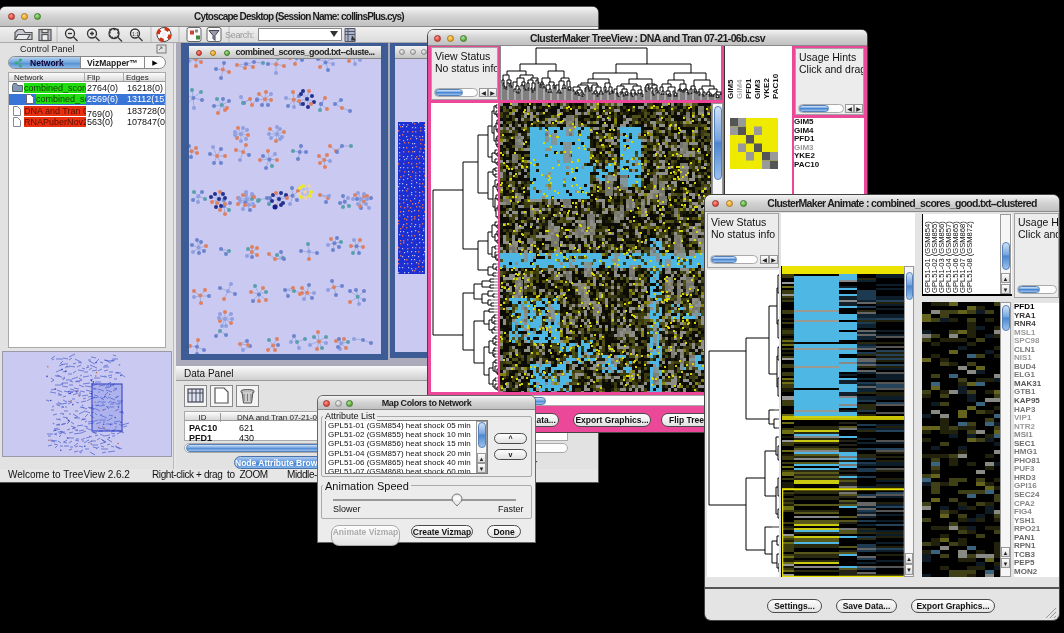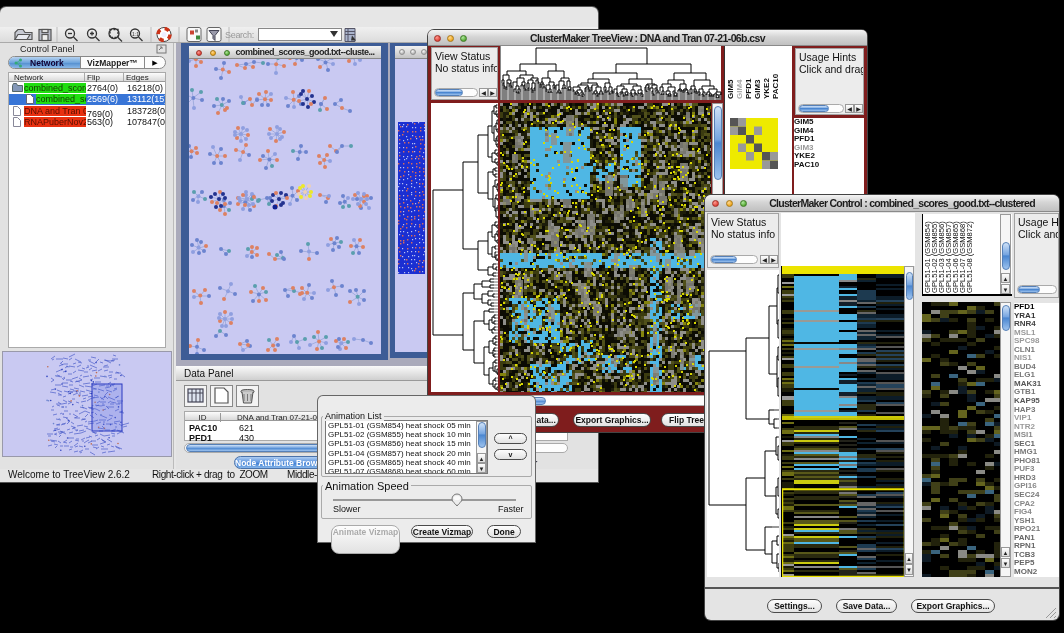--- a/index.html
+++ b/index.html
@@ -16,20 +16,21 @@
 .vs{font-size:10.5px;color:#111;line-height:12px;padding:2px 0 0 3px;white-space:nowrap;overflow:hidden}
 .aquatrack{position:absolute;background:#fdfdfd;border:1px solid #aaa;border-radius:7px}
 .aquathumb{position:absolute;border-radius:6px;background:linear-gradient(#cfe2f8,#76a5e0 45%,#4a86d0 50%,#9cc2ee);border:0.5px solid #5580b8}
 .capsule{position:absolute;background:linear-gradient(#fdfdfd,#e2e2e2);border:1.6px solid #4a4a4a;border-radius:8px;
  font-size:8.5px;font-weight:bold;color:#111;text-align:center;white-space:nowrap;overflow:hidden}
 .scroll-v{position:absolute;background:#f6f6f6;border:1px solid #999}
 .arrbtn{position:absolute;background:linear-gradient(#fefefe,#dcdcdc);border:1px solid #999;
  font-size:6px;text-align:center;color:#222}
 </style></head><body>
 <div class="abs" style="left:0;top:7px;width:598px;height:475px;background:#e6e6e6;border-radius:6px 6px 0 0;box-shadow:0 0 0 1px #555">
+    <div class="titlebar abs" style="left:0;top:0;width:598px;height:20px;font-size:10px;letter-spacing:-0.8px;line-height:20px"><span>Cytoscape Desktop (Session Name: collinsPlus.cys)</span><div class="light lr" style="left:8px;top:6px"></div><div class="light lo" style="left:21px;top:6px"></div><div class="light lg" style="left:34px;top:6px"></div></div>
     <div class="abs" style="left:0;top:20px;width:598px;height:16px;background:linear-gradient(#f0f0f0,#dcdcdc);border-bottom:1px solid #aaa;overflow:hidden">
       <svg class="abs" style="left:0;top:0" width="598" height="16" viewBox="0 3.5 598 16">
 <g stroke="#555" fill="none" stroke-width="1.2">
 <path d="M15 16v-7l3-3h5l2 3h7v7z" fill="#c8cbd4"></path>
           <path d="M15 16l3-5h12l-3 5z" fill="#e8eaf0"></path>
 <rect x="39" y="6" width="12" height="11" fill="#b8bcc8"></rect>
           <rect x="42" y="11" width="6" height="6" fill="#eee"></rect>
           <rect x="42" y="6" width="6" height="3" fill="#eee"></rect>
 </g>
 <g stroke="#333" fill="none" stroke-width="1.3">
@@ -628,21 +629,21 @@
           <circle cx="101.9" cy="24.4" r="0.8" fill="#6c84cf"></circle>
           <rect x="89" y="32" width="30" height="47" fill="#5a6ee0" fill-opacity="0.25" stroke="#2838c0" stroke-width="1"></rect>
         </svg></div>
     </div>
     <div class="abs" style="left:0;top:462px;width:598px;height:13px;font-size:10px;color:#111">
       <span style="position:absolute;left:8px">Welcome to TreeView 2.6.2</span>
       <span style="position:absolute;left:152px;letter-spacing:-0.4px">Right-click + drag&nbsp; to&nbsp; ZOOM</span>
       <span style="position:absolute;left:287px;white-space:nowrap;letter-spacing:-0.4px">Middle-click + drag to PAN</span>
     </div>
   </div>
-<div class="abs" style="left:428px;top:30px;width:439px;height:402px;background:#7f1d1d;border-radius:6px 6px 0 0;box-shadow:0 0 0 1px #444">
+<div class="abs" style="left:428px;top:30px;width:439px;height:402px;background:#ec4899;border-radius:6px 6px 0 0;box-shadow:0 0 0 1px #444">
     <div class="titlebar abs" style="left:0;top:0;width:439px;height:16px;font-size:10.5px;letter-spacing:-0.6px;line-height:16px">ClusterMaker TreeView : DNA and Tran 07-21-06b.csv<div class="light lr" style="left:6px;top:4.5px"></div><div class="light lo" style="left:19px;top:4.5px"></div><div class="light lg" style="left:32px;top:4.5px"></div></div>
     <div class="panelbox abs vs" style="left:3px;top:17px;width:67px;height:53px">View Status<br>No status info f<div class="aquatrack" style="left:2px;top:40px;width:44px;height:9px"></div><div class="aquathumb" style="left:3px;top:41px;width:28px;height:7px"></div><div class="arrbtn" style="left:47px;top:40px;width:9px;height:9px;line-height:9px">◀</div><div class="arrbtn" style="left:56px;top:40px;width:9px;height:9px;line-height:9px">▶</div></div>
     <div class="abs" style="left:72px;top:16px;width:221px;height:54px;background:#fff;border-left:1px solid #888"><svg width="221" height="54">
         <path stroke="#555" fill="none" stroke-width="1" d="M1 37V54M2 40V54M3 43V54M4 43V54M5 44V54M6 44V54M8 41V54M9 40V54M10 42V54M11 42V54M12 40V54M13 46V54M15 47V54M16 47V54M17 48V54M18 48V54M19 46V54M20 41V54M22 41V54M23 43V54M24 45V54M25 45V54M26 42V54M27 45V54M28 45V54M30 44V54M31 47V54M32 47V54M33 45V54M34 45V54M35 36V54M37 38V54M38 38V54M39 42V54M40 42V54M41 41V54M42 43V54M44 43V54M45 46V54M46 46V54M47 47V54M48 47V54M49 47V54M51 47V54M52 41V54M53 43V54M54 43V54M55 44V54M56 48V54M58 48V54M59 48V54M60 48V54M61 43V54M62 43V54M63 43V54M65 43V54M66 41V54M67 45V54M68 45V54M69 45V54M70 45V54M72 46V54M73 46V54M74 49V54M75 49V54M76 49V54M77 50V54M79 50V54M80 48V54M81 51V54M82 51V54M83 50V54M84 46V54M85 46V54M87 44V54M88 46V54M89 46V54M90 45V54M91 45V54M92 49V54M94 49V54M95 49V54M96 51V54M97 51V54M98 49V54M99 49V54M101 49V54M102 49V54M103 44V54M104 47V54M105 47V54M106 47V54M108 49V54M109 49V54M110 46V54M111 48V54M112 48V54M113 47V54M115 48V54M116 50V54M117 51V54M118 51V54M119 47V54M120 49V54M122 51V54M123 51V54M124 50V54M125 50V54M126 50V54M127 50V54M129 48V54M130 50V54M131 51V54M132 51V54M133 48V54M134 50V54M136 50V54M137 48V54M138 48V54M139 48V54M140 50V54M141 51V54M142 51V54M144 45V54M145 46V54M146 46V54M147 44V54M148 44V54M149 45V54M151 48V54M152 50V54M153 50V54M154 44V54M155 46V54M156 48V54M158 48V54M159 45V54M160 49V54M161 49V54M162 49V54M163 49V54M165 49V54M166 49V54M167 51V54M168 51V54M169 51V54M170 51V54M172 47V54M173 51V54M174 51V54M175 51V54M176 51V54M177 46V54M179 46V54M180 46V54M181 46V54M182 47V54M183 47V54M184 46V54M186 47V54M187 49V54M188 49V54M189 47V54M190 48V54M191 48V54M193 47V54M194 47V54M195 48V54M196 48V54M197 48V54M198 50V54M199 50V54M201 49V54M202 51V54M203 51V54M204 48V54M205 49V54M206 49V54M208 51V54M209 51V54M210 51V54M211 51V54M212 51V54M213 51V54M215 52V54M216 52V54M217 52V54M218 52V54M219 49V54M220 49V54"></path>
         <path stroke="#000" fill="none" stroke-width="1" d="M3 40H4M3 40V43M4 40V43M2 37H3M2 37V40M3 37V40M1 34H3M1 34V37M3 34V37M5 41H6M5 41V44M6 41V44M6 37H8M6 37V41M8 37V41M10 40H11M10 40V42M11 40V42M9 37H10M9 37V40M10 37V40M6 34H10M6 34V37M10 34V37M2 29H8M2 29V34M8 29V34M15 46H16M15 46V47M16 46V47M13 43H15M13 43V46M15 43V46M17 46H18M17 46V48M18 46V48M17 43H19M17 43V46M19 43V46M15 40H18M15 40V43M18 40V43M12 36H16M12 36V40M16 36V40M20 39H22M20 39V41M22 39V41M24 43H25M24 43V45M25 43V45M23 39H24M23 39V43M24 39V43M21 36H24M21 36V39M24 36V39M16 32H23M16 32V36M23 32V36M27 42H28M27 42V45M28 42V45M26 37H28M26 37V42M28 37V42M31 44H32M31 44V47M32 44V47M30 42H31M30 42V44M31 42V44M33 42H34M33 42V45M34 42V45M31 37H34M31 37V42M34 37V42M27 34H32M27 34V37M32 34V37M37 36H38M37 36V38M38 36V38M35 34H37M35 34V36M37 34V36M30 32H37M30 32V34M37 32V34M19 29H32M19 29V32M32 29V32M6 25H25M6 25V29M25 25V29M39 38H40M39 38V42M40 38V42M42 41H44M42 41V43M44 41V43M41 38H43M41 38V41M43 38V41M40 36H42M40 36V38M42 36V38M45 43H46M45 43V46M46 43V46M47 46H48M47 46V47M48 46V47M49 46H51M49 46V47M51 46V47M48 43H50M48 43V46M50 43V46M45 39H49M45 39V43M49 39V43M53 41H54M53 41V43M54 41V43M52 39H54M52 39V41M54 39V41M48 36H53M48 36V39M53 36V39M41 32H49M41 32V36M49 32V36M56 46H58M56 46V48M58 46V48M59 46H60M59 46V48M60 46V48M57 44H59M57 44V46M59 44V46M55 39H58M55 39V44M58 39V44M61 42H62M61 42V43M62 42V43M63 42H65M63 42V43M65 42V43M62 39H64M62 39V42M64 39V42M58 35H63M58 35V39M63 35V39M67 43H68M67 43V45M68 43V45M69 43H70M69 43V45M70 43V45M67 41H70M67 41V43M70 41V43M66 35H69M66 35V41M69 35V41M60 32H68M60 32V35M68 32V35M47 25H63M47 25V32M63 25V32M19 18H55M19 18V25M55 18V25M72 44H73M72 44V46M73 44V46M74 47H75M74 47V49M75 47V49M77 49H79M77 49V50M79 49V50M76 47H78M76 47V49M78 47V49M74 46H77M74 46V47M77 46V47M81 50H82M81 50V51M82 50V51M81 48H83M81 48V50M83 48V50M80 46H82M80 46V48M82 46V48M76 44H81M76 44V46M81 44V46M72 41H79M72 41V44M79 41V44M84 42H85M84 42V46M85 42V46M88 44H89M88 44V46M89 44V46M87 42H88M87 42V44M88 42V44M85 41H88M85 41V42M88 41V42M77 39H87M77 39V41M87 39V41M90 41H91M90 41V45M91 41V45M92 47H94M92 47V49M94 47V49M96 49H97M96 49V51M97 49V51M95 47H97M95 47V49M97 47V49M93 45H96M93 45V47M96 45V47M98 47H99M98 47V49M99 47V49M101 47H102M101 47V49M102 47V49M99 45H101M99 45V47M101 45V47M95 41H100M95 41V45M100 41V45M91 39H97M91 39V41M97 39V41M80 37H96M80 37V39M96 37V39M104 44H105M104 44V47M105 44V47M103 41H105M103 41V44M105 41V44M108 47H109M108 47V49M109 47V49M106 45H108M106 45V47M108 45V47M111 46H112M111 46V48M112 46V48M110 45H112M110 45V46M112 45V46M108 41H111M108 41V45M111 41V45M104 37H109M104 37V41M109 37V41M87 33H108M87 33V37M108 33V37M117 50H118M117 50V51M118 50V51M116 48H117M116 48V50M117 48V50M115 47H117M115 47V48M117 47V48M113 43H116M113 43V47M116 43V47M122 49H123M122 49V51M123 49V51M120 47H122M120 47V49M122 47V49M119 46H122M119 46V47M122 46V47M124 48H125M124 48V50M125 48V50M126 48H127M126 48V50M127 48V50M124 46H127M124 46V48M127 46V48M121 43H126M121 43V46M126 43V46M116 40H123M116 40V43M123 40V43M131 50H132M131 50V51M132 50V51M130 48H131M130 48V50M131 48V50M129 47H131M129 47V48M131 47V48M134 48H136M134 48V50M136 48V50M133 47H135M133 47V48M135 47V48M130 44H134M130 44V47M134 44V47M137 47H138M137 47V48M138 47V48M141 50H142M141 50V51M142 50V51M140 48H142M140 48V50M142 48V50M139 47H141M139 47V48M141 47V48M137 44H141M137 44V47M141 44V47M132 40H140M132 40V44M140 40V44M120 38H136M120 38V40M136 38V40M145 45H146M145 45V46M146 45V46M144 41H145M144 41V45M145 41V45M147 41H148M147 41V44M148 41V44M145 39H148M145 39V41M148 39V41M152 48H153M152 48V50M153 48V50M151 45H152M151 45V48M152 45V48M149 42H152M149 42V45M152 42V45M156 46H158M156 46V48M158 46V48M155 44H157M155 44V46M157 44V46M154 42H156M154 42V44M156 42V44M151 39H156M151 39V42M156 39V42M146 38H154M146 38V39M154 38V39M128 33H151M128 33V38M151 33V38M92 27H136M92 27V33M136 27V33M160 48H161M160 48V49M161 48V49M162 48H163M162 48V49M163 48V49M161 45H163M161 45V48M163 45V48M159 41H162M159 41V45M162 41V45M165 48H166M165 48V49M166 48V49M167 49H168M167 49V51M168 49V51M169 49H170M169 49V51M170 49V51M167 48H170M167 48V49M170 48V49M165 45H169M165 45V48M169 45V48M173 49H174M173 49V51M174 49V51M175 49H176M175 49V51M176 49V51M173 47H176M173 47V49M176 47V49M172 45H174M172 45V47M174 45V47M167 41H174M167 41V45M174 41V45M161 38H170M161 38V41M170 38V41M177 44H179M177 44V46M179 44V46M180 44H181M180 44V46M181 44V46M178 43H180M178 43V44M180 43V44M182 44H183M182 44V47M183 44V47M187 47H188M187 47V49M188 47V49M186 46H187M186 46V47M187 46V47M184 44H187M184 44V46M187 44V46M183 43H186M183 43V44M186 43V44M179 38H185M179 38V43M185 38V43M167 34H183M167 34V38M183 34V38M190 47H191M190 47V48M191 47V48M189 43H191M189 43V47M191 43V47M193 45H194M193 45V47M194 45V47M195 45H196M195 45V48M196 45V48M193 43H195M193 43V45M195 43V45M190 40H194M190 40V43M194 40V43M198 48H199M198 48V50M199 48V50M197 46H199M197 46V48M199 46V48M202 49H203M202 49V51M203 49V51M201 48H202M201 48V49M202 48V49M202 46H204M202 46V48M204 46V48M198 43H202M198 43V46M202 43V46M205 48H206M205 48V49M206 48V49M208 49H209M208 49V51M209 49V51M210 49H211M210 49V51M211 49V51M208 48H211M208 48V49M211 48V49M206 46H209M206 46V48M209 46V48M212 49H213M212 49V51M213 49V51M215 51H216M215 51V52M216 51V52M217 51H218M217 51V52M218 51V52M215 49H218M215 49V51M218 49V51M213 48H216M213 48V49M216 48V49M219 48H220M219 48V49M220 48V49M215 46H220M215 46V48M220 46V48M208 43H216M208 43V46M216 43V46M201 40H213M201 40V43M213 40V43M193 34H209M193 34V40M209 34V40M173 27H205M173 27V34M205 27V34M115 18H190M115 18V27M190 18V27M35 2H146M35 2V18M146 2V18"></path>
       </svg></div>
     <div class="abs" style="left:3px;top:73px;width:67px;height:289px;background:#fff"><svg width="67" height="289">
         <path stroke="#777" fill="none" stroke-width="1" d="M66 2H67M66 5H67M66 8H67M68 11H67M68 14H67M68 17H67M69 20H67M69 23H67M68 26H67M68 29H67M69 32H67M69 35H67M68 38H67M68 41H67M68 44H67M66 47H67M67 50H67M67 53H67M66 56H67M67 59H67M67 62H67M66 65H67M66 68H67M66 71H67M66 74H67M66 77H67M69 80H67M69 83H67M69 86H67M69 89H67M67 92H67M68 95H67M68 98H67M70 101H67M70 104H67M70 107H67M70 110H67M68 113H67M68 116H67M66 119H67M67 122H67M67 125H67M67 128H67M69 131H67M69 134H67M67 137H67M67 140H67M65 143H67M65 146H67M65 149H67M67 152H67M68 155H67M68 158H67M65 161H67M66 164H67M66 167H67M65 170H67M65 173H67M63 176H67M63 179H67M63 182H67M63 185H67M62 188H67M64 191H67M64 194H67M60 197H67M63 200H67M63 203H67M63 206H67M63 209H67M65 212H67M65 215H67M65 218H67M65 221H67M65 224H67M65 227H67M63 230H67M66 233H67M66 236H67M66 239H67M66 242H67M65 245H67M65 248H67M65 251H67M65 254H67M66 257H67M66 260H67M66 263H67M67 266H67M69 269H67M69 272H67M65 275H67M65 278H67M66 281H67M67 284H67M67 287H67"></path>
         <path stroke="#000" fill="none" stroke-width="1" d="M65 2V5M65 2H66M65 5H66M66 11V14M66 11H68M66 14H68M65 8V12M65 8H66M65 12H66M63 3V11M63 3H65M63 11H65M68 20V23M68 20H69M68 23H69M66 17V21M66 17H68M66 21H68M66 26V29M66 26H68M66 29H68M65 20V27M65 20H66M65 27H66M68 32V35M68 32H69M68 35H69M66 33V38M66 33H68M66 38H68M66 41V44M66 41H68M66 44H68M65 35V42M65 35H66M65 42H66M63 23V38M63 23H65M63 38H65M61 8V30M61 8H63M61 30H63M66 50V53M66 50H67M66 53H67M64 47V51M64 47H66M64 51H66M66 59V62M66 59H67M66 62H67M64 56V60M64 56H66M64 60H66M61 50V59M61 50H64M61 59H64M57 23V54M57 23H61M57 54H61M64 65V68M64 65H66M64 68H66M64 71V74M64 71H66M64 74H66M62 66V72M62 66H64M62 72H64M67 80V83M67 80H69M67 83H69M67 86V89M67 86H69M67 89H69M66 81V87M66 81H67M66 87H67M64 77V84M64 77H66M64 84H66M67 95V98M67 95H68M67 98H68M65 92V96M65 92H67M65 96H67M68 101V104M68 101H70M68 104H70M68 107V110M68 107H70M68 110H70M67 102V108M67 102H68M67 108H68M67 113V116M67 113H68M67 116H68M65 105V114M65 105H67M65 114H67M64 95V108M64 95H65M64 108H65M62 83V104M62 83H64M62 104H64M57 69V96M57 69H62M57 96H62M47 32V90M47 32H57M47 90H57M66 122V125M66 122H67M66 125H67M64 119V123M64 119H66M64 123H66M67 131V134M67 131H69M67 134H69M66 128V132M66 128H67M66 132H67M66 137V140M66 137H67M66 140H67M64 131V138M64 131H66M64 138H66M61 122V134M61 122H64M61 134H64M64 143V146M64 143H65M64 146H65M67 155V158M67 155H68M67 158H68M65 152V157M65 152H67M65 157H67M64 149V155M64 149H65M64 155H65M61 144V154M61 144H64M61 154H64M57 129V151M57 129H61M57 151H61M65 164V167M65 164H66M65 167H66M62 161V166M62 161H65M62 166H65M62 170V173M62 170H65M62 173H65M57 164V172M57 164H62M57 172H62M47 138V167M47 138H57M47 167H57M32 59V146M32 59H47M32 146H47M59 176V179M59 176H63M59 179H63M59 182V185M59 182H63M59 185H63M51 178V184M51 178H59M51 184H59M62 191V194M62 191H64M62 194H64M57 188V193M57 188H62M57 193H62M60 200V203M60 200H63M60 203H63M57 197V202M57 197H60M57 202H60M51 191V200M51 191H57M51 200H57M43 181V196M43 181H51M43 196H51M58 206V209M58 206H63M58 209H63M63 212V215M63 212H65M63 215H65M63 218V221M63 218H65M63 221H65M61 214V220M61 214H63M61 220H63M63 224V227M63 224H65M63 227H65M61 226V230M61 226H63M61 230H63M58 217V227M58 217H61M58 227H61M53 208V221M53 208H58M53 221H58M64 233V236M64 233H66M64 236H66M64 239V242M64 239H66M64 242H66M62 235V241M62 235H64M62 241H64M63 245V248M63 245H65M63 248H65M63 251V254M63 251H65M63 254H65M62 247V253M62 247H63M62 253H63M58 238V250M58 238H62M58 250H62M64 257V260M64 257H66M64 260H66M67 269V272M67 269H69M67 272H69M66 266V271M66 266H67M66 271H67M64 263V269M64 263H66M64 269H66M62 259V268M62 259H64M62 268H64M64 275V278M64 275H65M64 278H65M66 284V287M66 284H67M66 287H67M64 281V286M64 281H66M64 286H66M62 277V284M62 277H64M62 284H64M58 265V281M58 265H62M58 281H62M53 244V272M53 244H58M53 272H58M43 218V260M43 218H53M43 260H53M32 190V247M32 190H43M32 247H43M2 87V232M2 87H32M2 232H32"></path>
       </svg></div>
@@ -691,21 +692,21 @@
       <div style="color:#111">YKE2</div>
       <div style="color:#111">PAC10</div>
     </div>
     <div class="aquatrack" style="left:73px;top:365px;width:212px;height:11px;border-radius:6px"></div>
     <div class="aquathumb" style="left:75px;top:366.5px;width:43px;height:8px"></div>
     <div class="capsule" style="left:77px;top:383px;width:54px;height:14px;line-height:13px">Save Data...</div>
     <div class="capsule" style="left:145px;top:383px;width:78px;height:14px;line-height:13px">Export Graphics...</div>
     <div class="capsule" style="left:233px;top:383px;width:70px;height:14px;line-height:13px;text-align:left;padding-left:7px">Flip Tree No</div>
   </div>
 <div class="abs" style="left:705px;top:195px;width:354px;height:425px;background:#e4e4e4;border-radius:6px 6px 6px 6px;box-shadow:0 0 0 1px #444;overflow:hidden">
-    <div class="titlebar abs" style="left:0;top:0;width:354px;height:17px;font-size:10.5px;letter-spacing:-0.7px;line-height:17px"><span style="margin-left:40px">ClusterMaker Control : combined_scores_good.txt--clustered</span><div class="light lr" style="left:7px;top:5px"></div><div class="light lo" style="left:21px;top:5px"></div><div class="light lg" style="left:35px;top:5px"></div></div>
+    <div class="titlebar abs" style="left:0;top:0;width:354px;height:17px;font-size:10.5px;letter-spacing:-0.7px;line-height:17px"><span style="margin-left:40px">ClusterMaker Animate : combined_scores_good.txt--clustered</span><div class="light lr" style="left:7px;top:5px"></div><div class="light lo" style="left:21px;top:5px"></div><div class="light lg" style="left:35px;top:5px"></div></div>
     <div class="panelbox abs vs" style="left:2px;top:18px;width:72px;height:55px">View Status<br>No status info f<div class="aquatrack" style="left:2px;top:41px;width:48px;height:9px"></div><div class="aquathumb" style="left:3px;top:42px;width:26px;height:7px"></div><div class="arrbtn" style="left:52px;top:41px;width:9px;height:9px;line-height:9px">◀</div><div class="arrbtn" style="left:61px;top:41px;width:9px;height:9px;line-height:9px">▶</div></div>
     <div class="abs" style="left:76px;top:18px;width:134px;height:53px;background:#fff"></div>
     <div class="abs" style="left:2px;top:75px;width:72px;height:307px;background:#fff"><svg width="72" height="307">
         <path stroke="#333" fill="none" stroke-width="1" d="M73 5H72M74 14H72M76 23H72M76 32H72M74 41H72M76 50H72M76 59H72M73 68H72M73 77H72M74 86H72M74 95H72M74 104H72M74 113H72M74 122H72M74 131H72M67 140H72M70 149H72M70 158H72M71 167H72M73 176H72M74 185H72M74 194H72M74 203H72M74 212H72M74 221H72M74 230H72M73 239H72M73 248H72M65 257H72M72 266H72M72 275H72M72 284H72M73 293H72M73 302H72"></path>
         <path stroke="#000" fill="none" stroke-width="1" d="M74 23V32M74 23H76M74 32H76M73 14V27M73 14H74M73 27H74M71 5V23M71 5H73M71 23H73M74 50V59M74 50H76M74 59H76M73 41V54M73 41H74M73 54H74M71 50V68M71 50H73M71 68H73M70 18V54M70 18H71M70 54H71M73 86V95M73 86H74M73 95H74M71 77V90M71 77H73M71 90H73M73 104V113M73 104H74M73 113H74M73 122V131M73 122H74M73 131H74M71 108V126M71 108H73M71 126H73M70 86V117M70 86H71M70 117H71M62 36V104M62 36H70M62 104H70M67 149V158M67 149H70M67 158H70M62 140V154M62 140H67M62 154H67M39 68V149M39 68H62M39 149H62M73 185V194M73 185H74M73 194H74M71 176V190M71 176H73M71 190H73M69 167V185M69 167H71M69 185H71M73 203V212M73 203H74M73 212H74M73 221V230M73 221H74M73 230H74M71 208V226M71 208H73M71 226H73M71 239V248M71 239H73M71 248H73M69 217V244M69 217H71M69 244H71M58 181V226M58 181H69M58 226H69M70 266V275M70 266H72M70 275H72M72 293V302M72 293H73M72 302H73M70 284V298M70 284H72M70 298H72M65 271V293M65 271H70M65 293H70M58 257V284M58 257H65M58 284H65M39 208V280M39 208H58M39 280H58M2 81V235M2 81H39M2 235H39"></path>
       </svg></div>
     <div class="abs" style="left:76px;top:71px;width:123px;height:311px;border-left:1.5px solid #000"><svg width="123" height="311">
         <rect width="123" height="311" fill="#0c0c04"></rect>
         <path fill="#3c3c10" d="M0 8h12v2h-12zM0 10h12v2h-12zM0 24h12v2h-12zM0 26h12v2h-12zM0 30h12v2h-12zM0 34h12v2h-12zM0 44h12v2h-12zM0 46h12v2h-12zM0 56h12v2h-12zM0 64h12v2h-12zM0 66h12v2h-12zM0 82h12v2h-12zM0 90h12v2h-12zM0 98h12v2h-12zM0 100h12v2h-12zM0 106h12v2h-12zM0 108h12v2h-12zM0 118h12v2h-12zM0 120h12v2h-12zM0 134h12v2h-12zM0 136h12v2h-12zM0 138h12v2h-12zM0 162h12v2h-12zM0 176h12v2h-12zM0 178h12v2h-12zM0 190h12v2h-12zM0 192h12v2h-12zM0 196h12v2h-12zM0 204h12v2h-12zM0 212h12v2h-12zM0 226h12v2h-12zM0 232h12v2h-12zM0 236h12v2h-12zM0 244h12v2h-12zM0 256h12v2h-12zM0 262h12v2h-12zM0 272h12v2h-12zM0 278h12v2h-12zM0 280h12v2h-12zM0 282h12v2h-12zM0 284h12v2h-12zM0 288h12v2h-12zM0 302h12v2h-12zM0 310h12v2h-12z"></path>
         <path fill="#000" d="M12 8h45v2h-45zM75 8h19v2h-19zM75 10h19v2h-19zM0 12h12v2h-12zM94 12h29v2h-29zM0 14h12v2h-12zM94 14h29v2h-29zM57 16h18v2h-18zM75 16h19v2h-19zM94 16h29v2h-29zM0 18h12v2h-12zM57 18h18v2h-18zM75 18h19v2h-19zM75 20h19v2h-19zM94 20h29v2h-29zM0 22h12v2h-12zM75 22h19v2h-19zM57 24h18v2h-18zM94 24h29v2h-29zM57 26h18v2h-18zM94 26h29v2h-29zM94 28h29v2h-29zM0 36h12v2h-12zM0 38h12v2h-12zM75 38h19v2h-19zM0 40h12v2h-12zM94 40h29v2h-29zM0 42h12v2h-12zM57 42h18v2h-18zM75 42h19v2h-19zM57 44h18v2h-18zM94 44h29v2h-29zM57 46h18v2h-18zM94 46h29v2h-29zM0 48h12v2h-12zM0 50h12v2h-12zM0 54h12v2h-12zM57 54h18v2h-18zM94 56h29v2h-29zM0 58h12v2h-12zM94 58h29v2h-29zM0 60h12v2h-12zM94 60h29v2h-29zM75 62h19v2h-19zM94 62h29v2h-29zM57 64h18v2h-18zM94 66h29v2h-29zM0 70h12v2h-12zM94 72h29v2h-29zM57 74h18v2h-18zM75 74h19v2h-19zM94 74h29v2h-29zM57 76h18v2h-18zM94 78h29v2h-29zM0 80h12v2h-12zM94 82h29v2h-29zM0 84h12v2h-12zM75 84h19v2h-19zM0 88h12v2h-12zM57 88h18v2h-18zM57 90h18v2h-18zM75 90h19v2h-19zM0 94h12v2h-12zM0 96h12v2h-12zM94 96h29v2h-29zM0 102h12v2h-12zM75 102h19v2h-19zM0 104h12v2h-12zM94 104h29v2h-29zM57 106h18v2h-18zM75 108h19v2h-19zM0 110h12v2h-12zM57 110h18v2h-18zM75 110h19v2h-19zM75 114h19v2h-19zM94 114h29v2h-29zM94 124h29v2h-29zM0 126h12v2h-12zM0 128h12v2h-12zM75 128h19v2h-19zM94 134h29v2h-29zM75 136h19v2h-19zM0 140h12v2h-12zM94 140h29v2h-29zM0 142h12v2h-12zM57 142h18v2h-18zM94 142h29v2h-29zM0 144h12v2h-12zM94 144h29v2h-29zM0 146h12v2h-12zM75 146h19v2h-19zM94 148h29v2h-29zM0 152h12v2h-12zM12 152h45v2h-45zM75 152h19v2h-19zM94 152h29v2h-29zM0 154h12v2h-12zM12 154h45v2h-45zM57 154h18v2h-18zM75 154h19v2h-19zM94 154h29v2h-29zM12 156h45v2h-45zM75 156h19v2h-19zM94 156h29v2h-29zM0 158h12v2h-12zM12 158h45v2h-45zM57 158h18v2h-18zM0 160h12v2h-12zM75 160h19v2h-19zM57 164h18v2h-18zM57 166h18v2h-18zM75 166h19v2h-19zM94 166h29v2h-29zM0 168h12v2h-12zM57 168h18v2h-18zM75 168h19v2h-19zM94 168h29v2h-29zM75 170h19v2h-19zM94 170h29v2h-29zM0 172h12v2h-12zM57 172h18v2h-18zM94 172h29v2h-29zM75 174h19v2h-19zM57 176h18v2h-18zM12 178h45v2h-45zM75 178h19v2h-19zM94 178h29v2h-29zM0 180h12v2h-12zM57 180h18v2h-18zM75 180h19v2h-19zM94 180h29v2h-29zM0 182h12v2h-12zM75 184h19v2h-19zM0 186h12v2h-12zM75 186h19v2h-19zM94 188h29v2h-29zM94 192h29v2h-29zM0 194h12v2h-12zM12 194h45v2h-45zM75 194h19v2h-19zM0 198h12v2h-12zM12 200h45v2h-45zM75 200h19v2h-19zM94 200h29v2h-29zM0 202h12v2h-12zM57 202h18v2h-18zM57 206h18v2h-18zM75 206h19v2h-19zM94 206h29v2h-29zM75 208h19v2h-19zM94 208h29v2h-29zM0 210h12v2h-12zM94 210h29v2h-29zM75 212h19v2h-19zM0 214h12v2h-12zM75 214h19v2h-19zM75 216h19v2h-19zM94 216h29v2h-29zM12 218h45v2h-45zM75 218h19v2h-19zM12 220h45v2h-45zM12 222h45v2h-45zM94 222h29v2h-29zM0 224h12v2h-12zM75 224h19v2h-19zM94 224h29v2h-29zM75 226h19v2h-19zM12 228h45v2h-45zM0 230h12v2h-12zM57 232h18v2h-18zM75 232h19v2h-19zM94 232h29v2h-29zM12 234h45v2h-45zM75 234h19v2h-19zM94 234h29v2h-29zM12 236h45v2h-45zM12 240h45v2h-45zM12 242h45v2h-45zM57 242h18v2h-18zM94 242h29v2h-29zM57 244h18v2h-18zM0 246h12v2h-12zM57 246h18v2h-18zM94 246h29v2h-29zM0 248h12v2h-12zM12 248h45v2h-45zM57 248h18v2h-18zM0 250h12v2h-12zM94 250h29v2h-29zM0 252h12v2h-12zM12 252h45v2h-45zM57 252h18v2h-18zM75 252h19v2h-19zM94 252h29v2h-29zM0 254h12v2h-12zM75 256h19v2h-19zM94 256h29v2h-29zM0 258h12v2h-12zM57 258h18v2h-18zM12 260h45v2h-45zM57 260h18v2h-18zM75 260h19v2h-19zM94 260h29v2h-29zM94 262h29v2h-29zM0 264h12v2h-12zM0 266h12v2h-12zM12 268h45v2h-45zM57 268h18v2h-18zM75 268h19v2h-19zM57 272h18v2h-18zM94 272h29v2h-29zM57 274h18v2h-18zM75 274h19v2h-19zM94 274h29v2h-29zM57 276h18v2h-18zM75 276h19v2h-19zM57 278h18v2h-18zM94 278h29v2h-29zM12 282h45v2h-45zM57 282h18v2h-18zM12 284h45v2h-45zM0 286h12v2h-12zM75 286h19v2h-19zM94 286h29v2h-29zM75 288h19v2h-19zM57 290h18v2h-18zM94 290h29v2h-29zM12 292h45v2h-45zM57 292h18v2h-18zM94 292h29v2h-29zM57 294h18v2h-18zM75 294h19v2h-19zM57 296h18v2h-18zM94 296h29v2h-29zM12 298h45v2h-45zM57 298h18v2h-18zM75 298h19v2h-19zM94 298h29v2h-29zM12 302h45v2h-45zM94 302h29v2h-29zM75 304h19v2h-19zM94 304h29v2h-29zM0 306h12v2h-12zM12 306h45v2h-45zM94 306h29v2h-29zM12 308h45v2h-45zM12 310h45v2h-45z"></path>
@@ -804,21 +805,22 @@
     </div>
     <div class="abs" style="left:0;top:392px;width:354px;height:2px;background:#555"></div>
     <div class="capsule" style="left:62px;top:404px;width:55px;height:14px;line-height:13px">Settings...</div>
     <div class="capsule" style="left:131px;top:404px;width:61px;height:14px;line-height:13px">Save Data...</div>
     <div class="capsule" style="left:206px;top:404px;width:84px;height:14px;line-height:13px">Export Graphics...</div>
     <svg class="abs" style="left:338px;top:410px" width="14" height="14">
       <path d="M13 3L3 13M13 7L7 13M13 11l-2 2" stroke="#999" fill="none"></path>
     </svg>
   </div>
 <div class="abs" style="left:318px;top:396px;width:217px;height:146px;background:#ececec;border-radius:5px 5px 0 0;box-shadow:0 0 0 1px #666">
-    <span class="abs" style="left:5px;top:15px;font-size:9px;color:#111;background:#ececec;padding:0 2px;z-index:2">Animation List</span>
+    <div class="titlebar abs" style="left:0;top:0;width:217px;height:14px;font-size:9px;letter-spacing:-0.4px;line-height:14px">Map Colors to Network<div class="light lr" style="left:5px;top:3.5px"></div><div class="light lgray" style="left:16.5px;top:3.5px"></div><div class="light lg" style="left:28px;top:3.5px"></div></div>
+    <span class="abs" style="left:5px;top:15px;font-size:9px;color:#111;background:#ececec;padding:0 2px;z-index:2">Attribute List</span>
     <div class="abs" style="left:3px;top:20px;width:211px;height:61px;border:1px solid #aaa;border-radius:2px"></div>
     <div class="abs" style="left:7px;top:24px;width:163px;height:54px;background:#fff;border:1px solid #777;font-size:8px;color:#111;line-height:9.2px;overflow:hidden;padding-left:2px;white-space:nowrap">
       <div>GPL51-01 (GSM854) heat shock 05 min</div>
       <div>GPL51-02 (GSM855) heat shock 10 min</div>
       <div>GPL51-03 (GSM856) heat shock 15 min</div>
       <div>GPL51-04 (GSM857) heat shock 20 min</div>
       <div>GPL51-06 (GSM865) heat shock 40 min</div>
       <div>GPL51-07 (GSM868) heat shock 60 min</div>
     </div>
     <div class="scroll-v abs" style="left:158px;top:25px;width:11px;height:52px"></div>
@@ -829,15 +831,15 @@
     <div class="capsule" style="left:176px;top:53px;width:33px;height:11px;line-height:10px;border-width:1px;font-size:7px">v</div>
     <span class="abs" style="left:5px;top:84px;font-size:11px;color:#111;background:#ececec;padding:0 2px;z-index:2">Animation Speed</span>
     <div class="abs" style="left:3px;top:89px;width:211px;height:34px;border:1px solid #aaa;border-radius:2px"></div>
     <div class="abs" style="left:15px;top:103px;width:183px;height:2px;background:#999"></div>
     <svg class="abs" style="left:132px;top:97px" width="14" height="15">
       <path d="M2 6a5 5 0 0 1 10 0c0 3-3 4-5 7-2-3-5-4-5-7z" fill="#ececec" stroke="#777"></path>
       <ellipse cx="7" cy="5" rx="3.5" ry="2" fill="#fff" opacity="0.8"></ellipse>
     </svg>
     <span class="abs" style="left:15px;top:108px;font-size:9px;color:#111">Slower</span>
     <span class="abs" style="left:180px;top:108px;font-size:9px;color:#111">Faster</span>
-    <div class="capsule" style="left:13px;top:129px;width:69px;height:29px;line-height:12px;color:#aaa;border-color:#aaa;border-width:1px;font-size:8.5px">Animate Vizmap</div>
+    <div class="capsule" style="left:13px;top:129px;width:69px;height:21px;line-height:12px;color:#aaa;border-color:#aaa;border-width:1px;font-size:8.5px">Animate Vizmap</div>
     <div class="capsule" style="left:93px;top:129px;width:62px;height:13px;line-height:12px;border-width:1.4px;font-size:8.5px">Create Vizmap</div>
     <div class="capsule" style="left:169px;top:129px;width:34px;height:13px;line-height:12px;border-width:1.4px;font-size:8.5px">Done</div>
   </div>
 </body></html>

